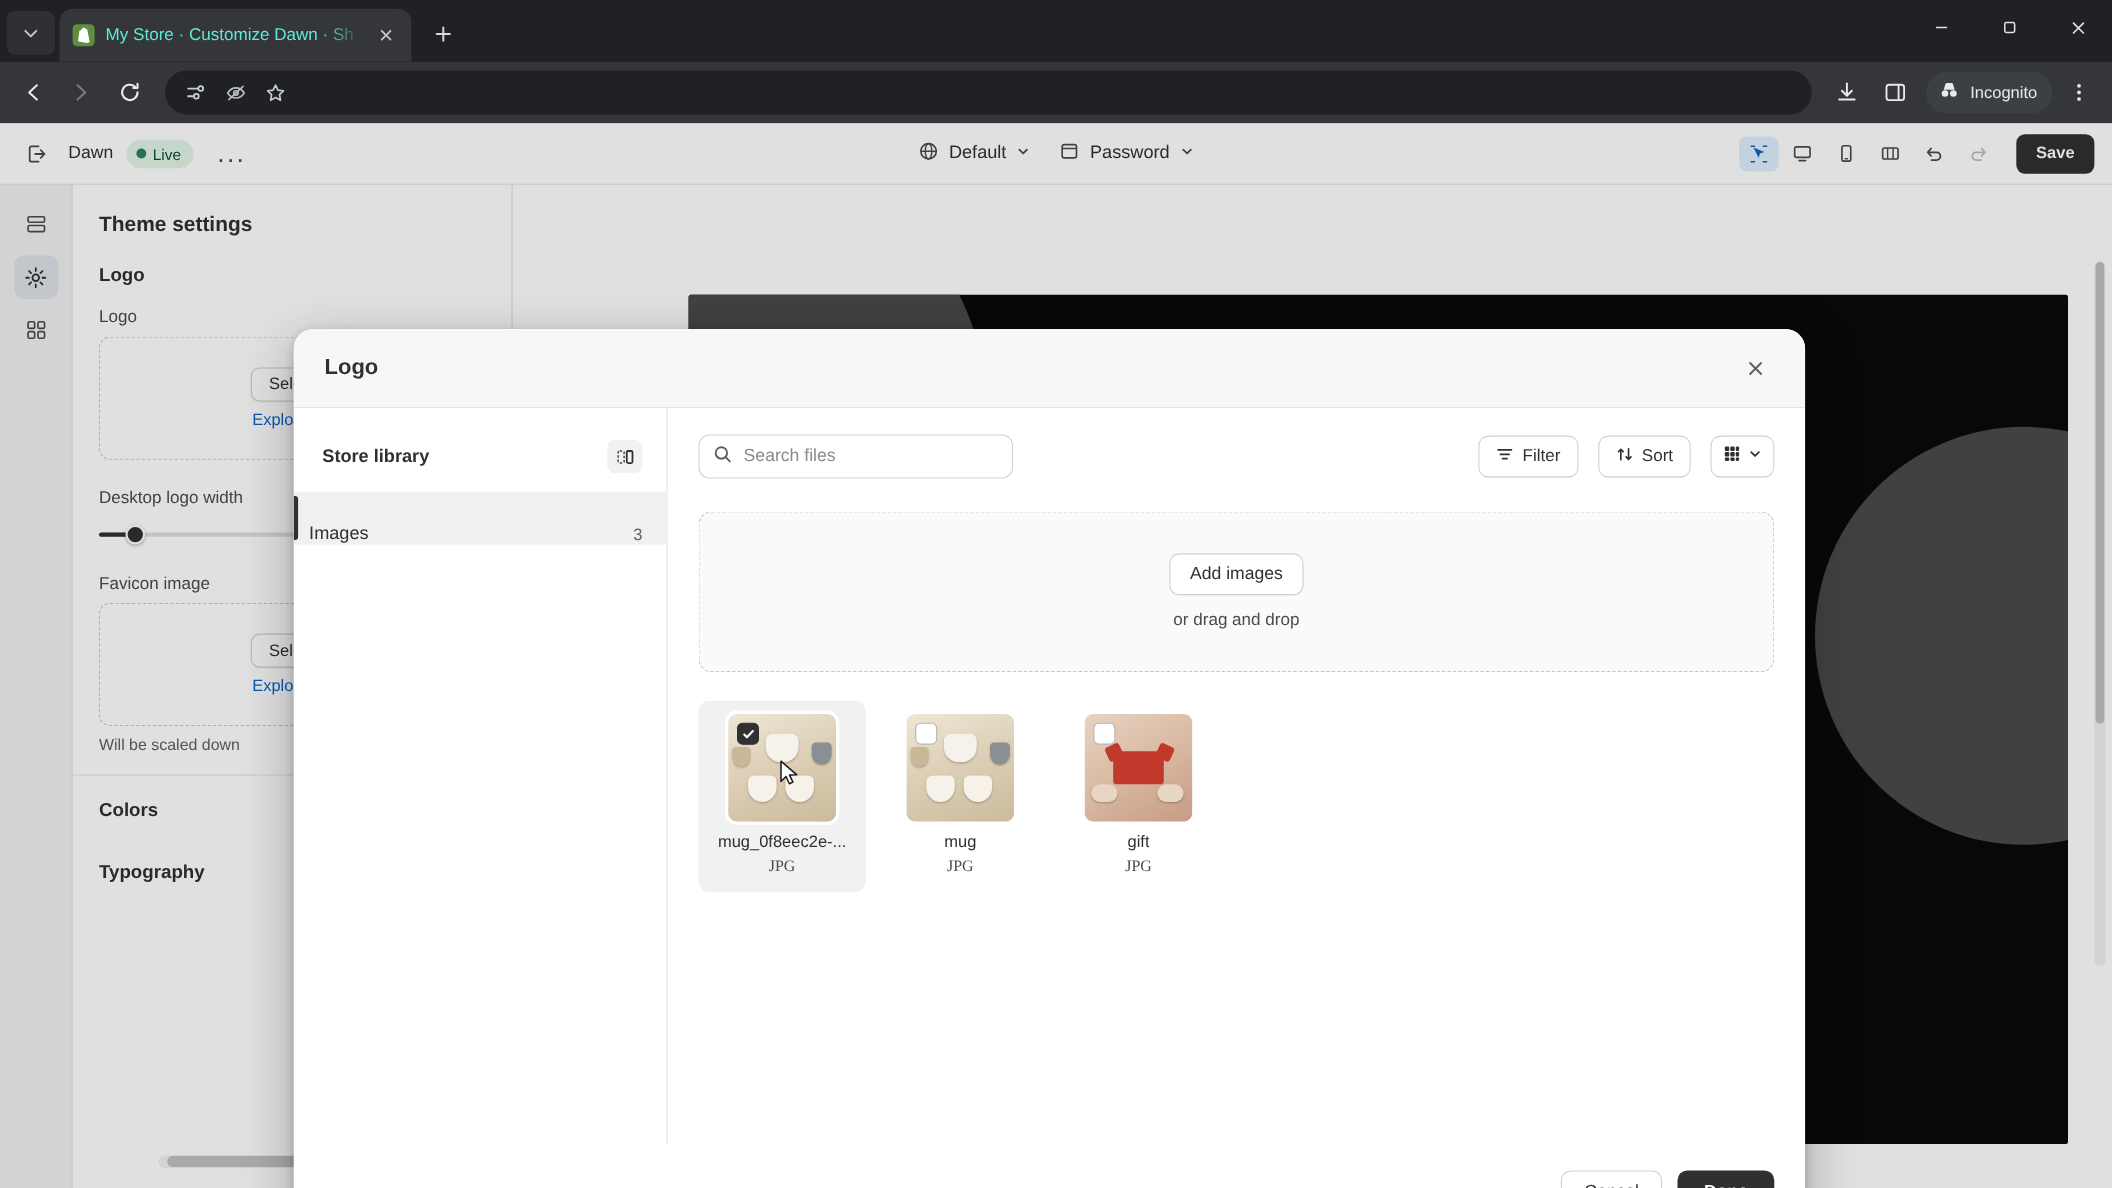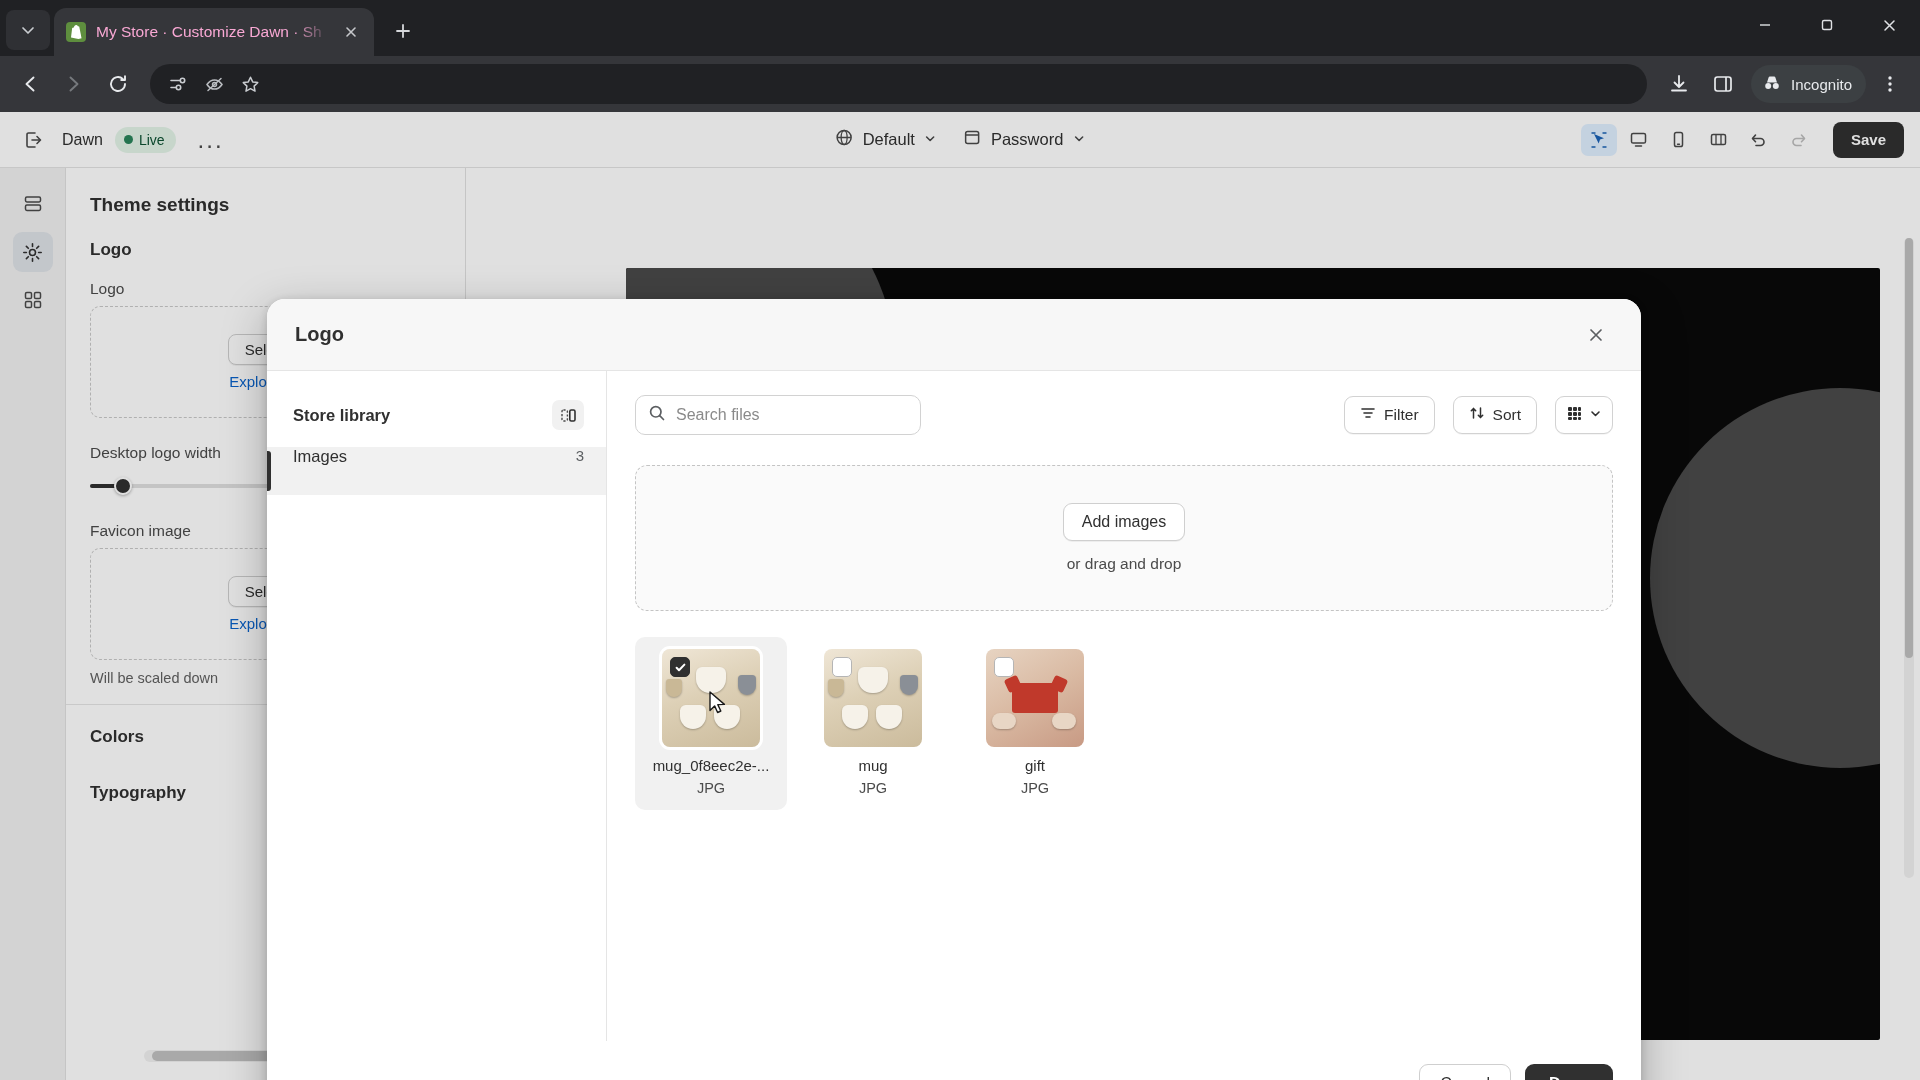--- a/index.html
+++ b/index.html
@@ -25,21 +25,21 @@
   .tab {
     height: 48px; width: 320px; background: #35363a; border-radius: 12px 12px 0 0;
     display: flex; align-items: center; padding: 0 12px; gap: 10px; position: relative;
     margin-left: 4px; flex: none;
   }
   .tab-fav {
     width: 20px; height: 20px; border-radius: 4px; background: #5e8e3e;
     display: flex; align-items: center; justify-content: center; flex: none;
   }
   .tab-title {
-    color: #f9a8d4; font-size: 15.5px; white-space: nowrap; overflow: hidden;
+    color: #5eead4; font-size: 15.5px; white-space: nowrap; overflow: hidden;
     flex: 1; mask-image: linear-gradient(to right, #000 84%, transparent 100%);
     -webkit-mask-image: linear-gradient(to right, #000 84%, transparent 100%);
   }
   .tab-close { width: 22px; height: 22px; position: relative; flex: none; opacity: .9; }
   .newtab {
     width: 38px; height: 38px; margin: 0 0 6px 10px; border-radius: 50%;
     display: flex; align-items: center; justify-content: center; flex: none;
   }
   .win-ctrls {
     position: absolute; right: 0; top: 0; height: 50px; display: flex; align-items: center;
@@ -197,21 +197,21 @@
   }
   .lib-head {
     display: flex; align-items: center; padding: 0 22px 0 26px; height: 40px;
   }
   .lib-head-txt { font-size: 16.5px; font-weight: 600; color: #303030; }
   .lib-collapse {
     margin-left: auto; width: 32px; height: 30px; border-radius: 7px; background: #f1f1f1;
     display: flex; align-items: center; justify-content: center;
   }
   .lib-item {
-    height: 48px; display: flex; align-items: flex-start; padding: 0 22px 0 26px;
+    height: 48px; display: flex; align-items: flex-end; padding: 0 22px 0 14px;
     position: relative; margin-top: 12px;
   }
   .lib-item.active { background: #f1f1f1; }
   .lib-item.active::before {
     content:""; position: absolute; left: 0; top: 4px; bottom: 4px; width: 4px;
     background: #303030; border-radius: 0 3px 3px 0;
   }
   .lib-item-label { font-size: 16.5px; color: #303030; }
   .lib-count { margin-left: auto; font-size: 15px; color: #5c5f62; }
 
@@ -263,21 +263,21 @@
   }
   .cell.sel .thumb { outline: 3px solid #fff; }
   .chk {
     position: absolute; left: 8px; top: 8px; width: 20px; height: 20px;
     border-radius: 5px; background: #fff; border: 1px solid #b5b5b5;
     display: flex; align-items: center; justify-content: center;
   }
   .chk.on { background: #303030; border-color: #303030; }
   .fname { font-size: 15px; color: #303030; max-width: 132px; 
            white-space: nowrap; overflow: hidden; text-overflow: ellipsis; }
-  .ftype { font-size: 14.5px; color: #4b4b4b; margin-top: -4px; }
+  .ftype { font-size: 14.5px; color: #4b4b4b; margin-top: -4px; font-family: Liberation Serif, serif; }
 
   .modal-foot {
     height: 86px; display: flex; align-items: center; justify-content: flex-end;
     gap: 14px; padding: 0 28px; flex: none; position: relative;
   }
   .btn-cancel {
     height: 40px; border: 1px solid #cfcfcf; border-radius: 9px; background: #fff;
     display: flex; align-items: center; padding: 0 20px; font-size: 16px;
     color: #303030; font-weight: 500; box-shadow: 0 1px 0 rgba(0,0,0,.05);
   }

